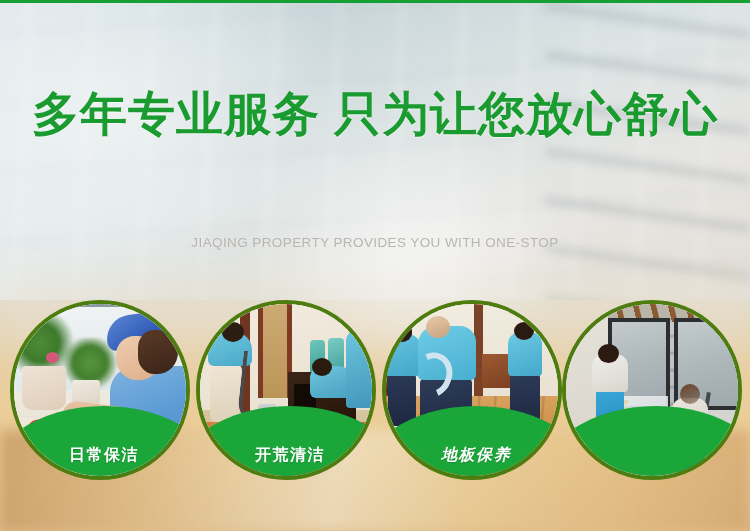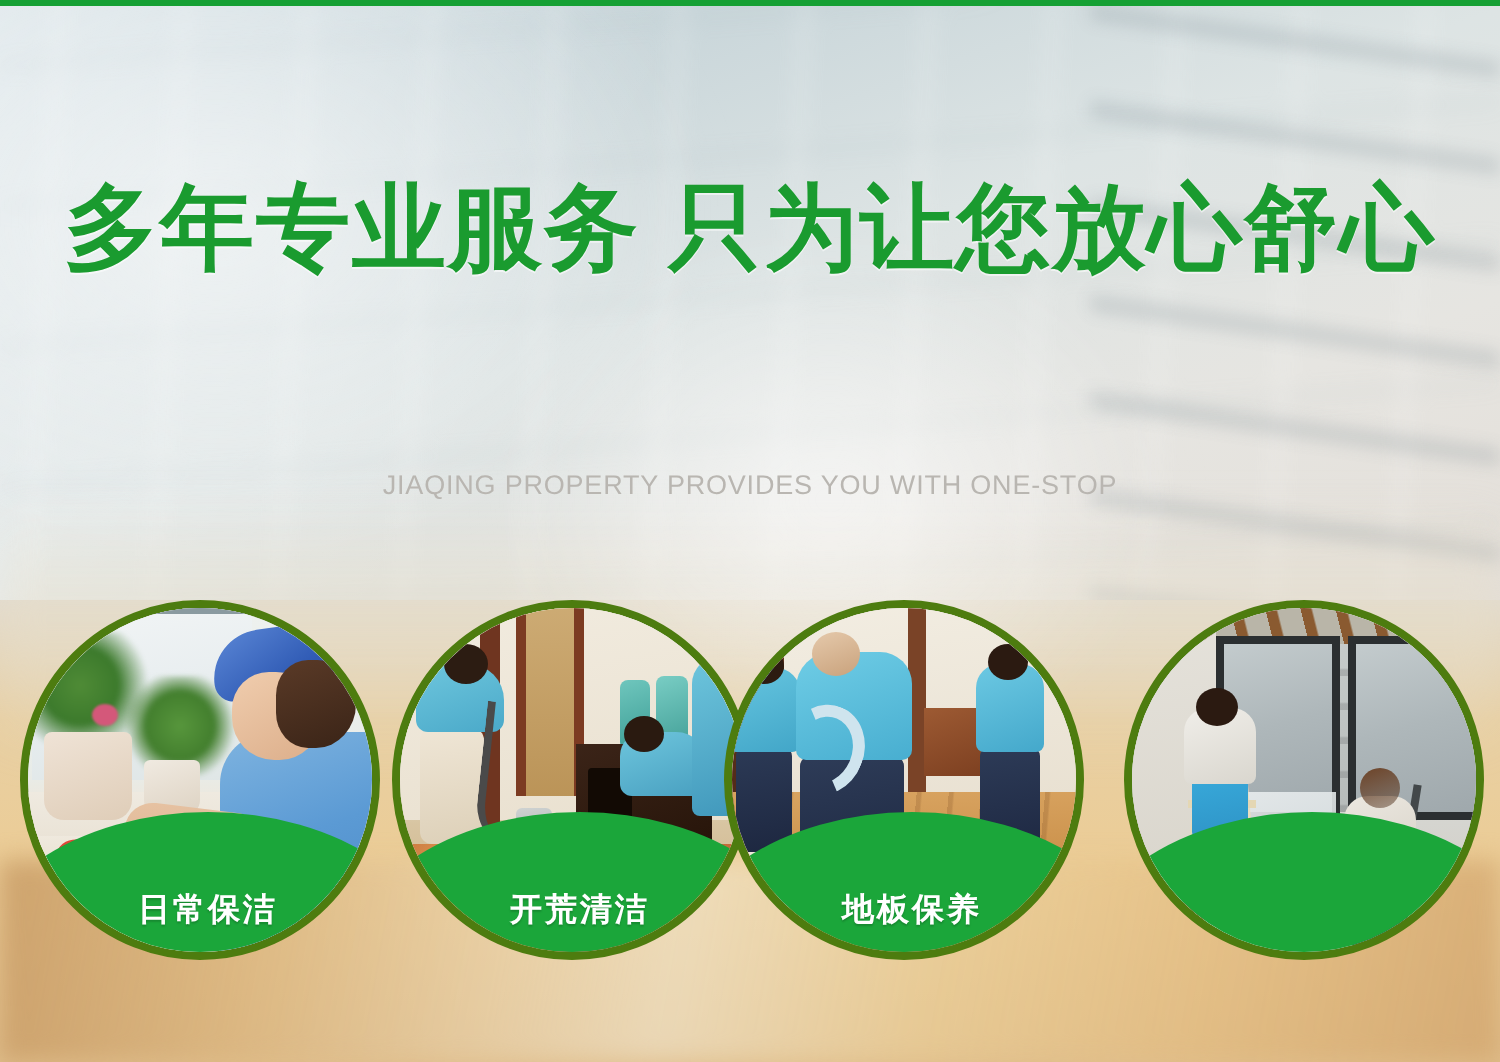--- a/index.html
+++ b/index.html
@@ -145,21 +145,21 @@
     position: absolute;
     top: 0;
     width: 180px; height: 180px;
     border-radius: 50%;
     border: 4px solid #4d7c0f;
     overflow: hidden;
     background: #cfd6d2;
   }
   .circle-0 { left: 10px; }
   .circle-1 { left: 196px; }
-  .circle-2 { left: 362px; }
+  .circle-2 { left: 382px; font-style: italic; }
   .circle-3 { left: 562px; }
 
   .photo {
     position: absolute;
     left: -4px; top: -4px;
     width: 180px; height: 180px;
   }
 
   
   .p1 {

